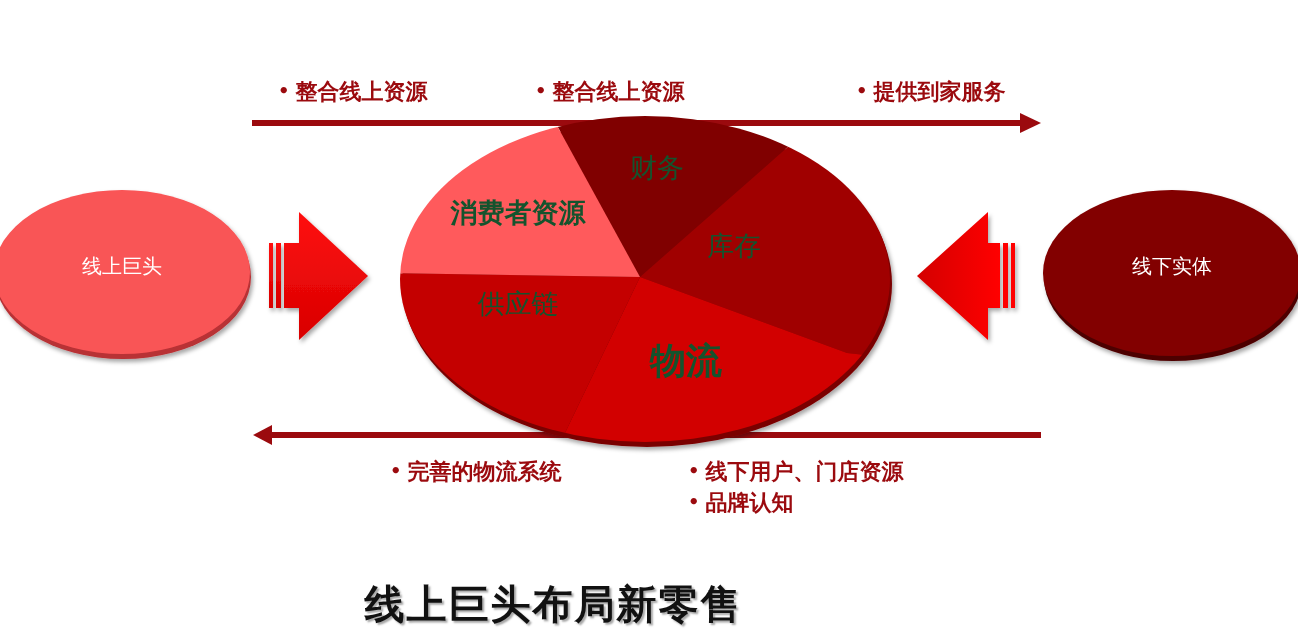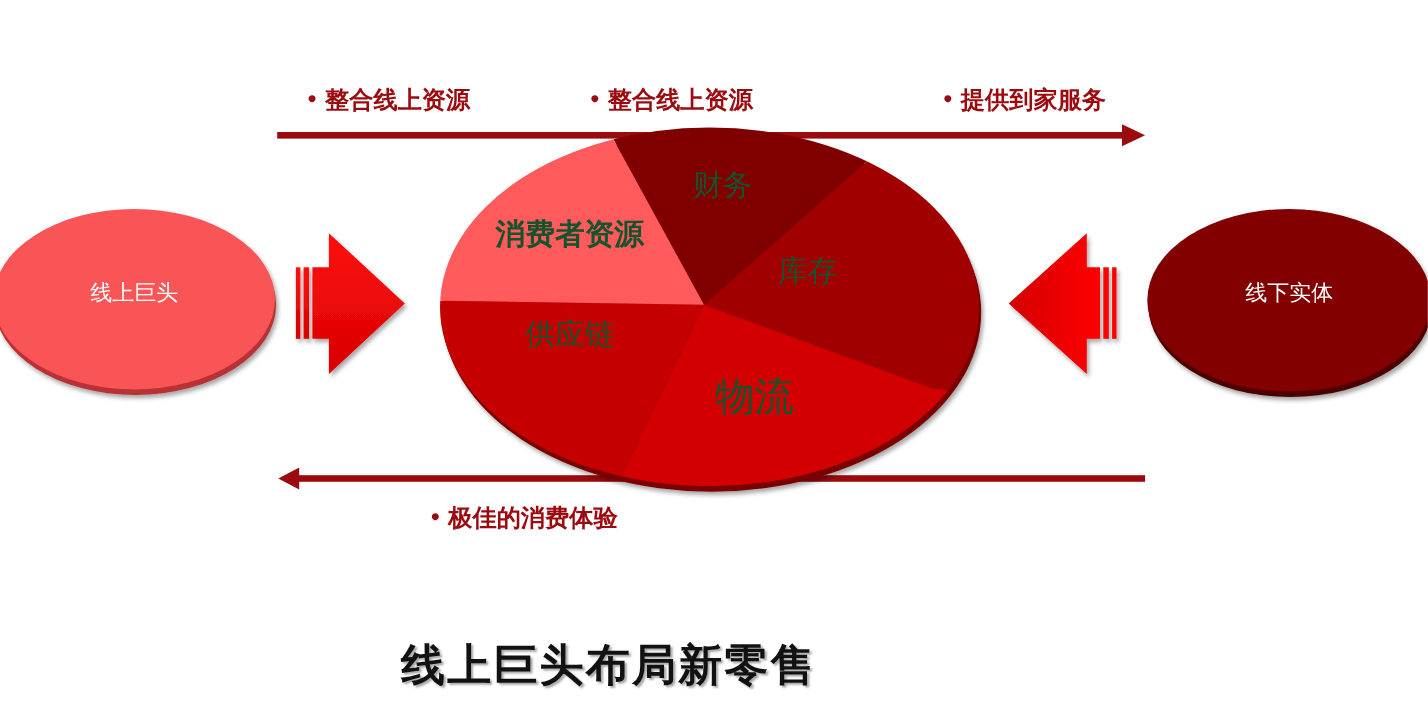--- a/index.html
+++ b/index.html
@@ -10,21 +10,21 @@
   }
   svg.canvas { position: absolute; left: 0; top: 0; }
   .abs { position: absolute; white-space: nowrap; }
   .bullet-text {
     color: #9B0A0E; font-size: 22px; font-weight: bold;
     letter-spacing: 0px; line-height: 30px;
   }
   .bullet-text .dot { font-size: 18px; margin-right: 6px; position: relative; top: -2px; }
   .ell-label { color: #ffffff; font-size: 20px; text-align: center; }
   .pie-label { color: #14532d; font-size: 27px; text-align: center; }
-  .pie-label.big { font-size: 36px; }
+  .pie-label.big { font-size: 36px; font-weight: bold; }
   .title {
     color: #111; font-family: "DejaVu Serif", "Liberation Serif", serif;
     font-size: 40px; font-weight: bold; letter-spacing: 2px;
     text-shadow: 2px 2px 2px rgba(0,0,0,0.35);
   }
 </style>
 </head>
 <body>
 
 <svg class="canvas" width="1298" height="640" viewBox="0 0 1298 640">
@@ -98,23 +98,25 @@
   <span class="dot">•</span><span>整合线上资源</span>
 </div>
 <div class="abs bullet-text" style="left:535px; top:77px;">
   <span class="dot">•</span><span>整合线上资源</span>
 </div>
 <div class="abs bullet-text" style="left:818px; top:77px;margin-left:38px;">
   <span class="dot">•</span><span>提供到家服务</span>
 </div>
 
 <div class="abs bullet-text" style="left:390px; top:457px;">
-  <div><span class="dot">•</span><span>极佳的消费体验</span></div>
+  <div><span class="dot">•</span><span>完善的物流系统</span></div>
 </div>
 <div class="abs bullet-text" style="left:688px; top:457px;">
+  <div><span class="dot">•</span><span>线下用户、门店资源</span></div>
+  <div><span class="dot">•</span><span>品牌认知</span></div>
 </div>
 
 <div class="abs ell-label" style="left:22px; top:253px; width:200px;">线上巨头</div>
 <div class="abs ell-label" style="left:1072px; top:253px; width:200px;">线下实体</div>
 
 <div class="abs pie-label" style="left:597px; top:150px; width:120px;">财务</div>
 <div class="abs pie-label" style="left:674px; top:228px; width:120px;">库存</div>
 <div class="abs pie-label big" style="left:616px; top:337px; width:140px;">物流</div>
 <div class="abs pie-label" style="left:448px; top:286px; width:140px;">供应链</div>
 <div class="abs pie-label" style="left:428px; top:195px; width:180px;font-weight:bold;">消费者资源</div>

